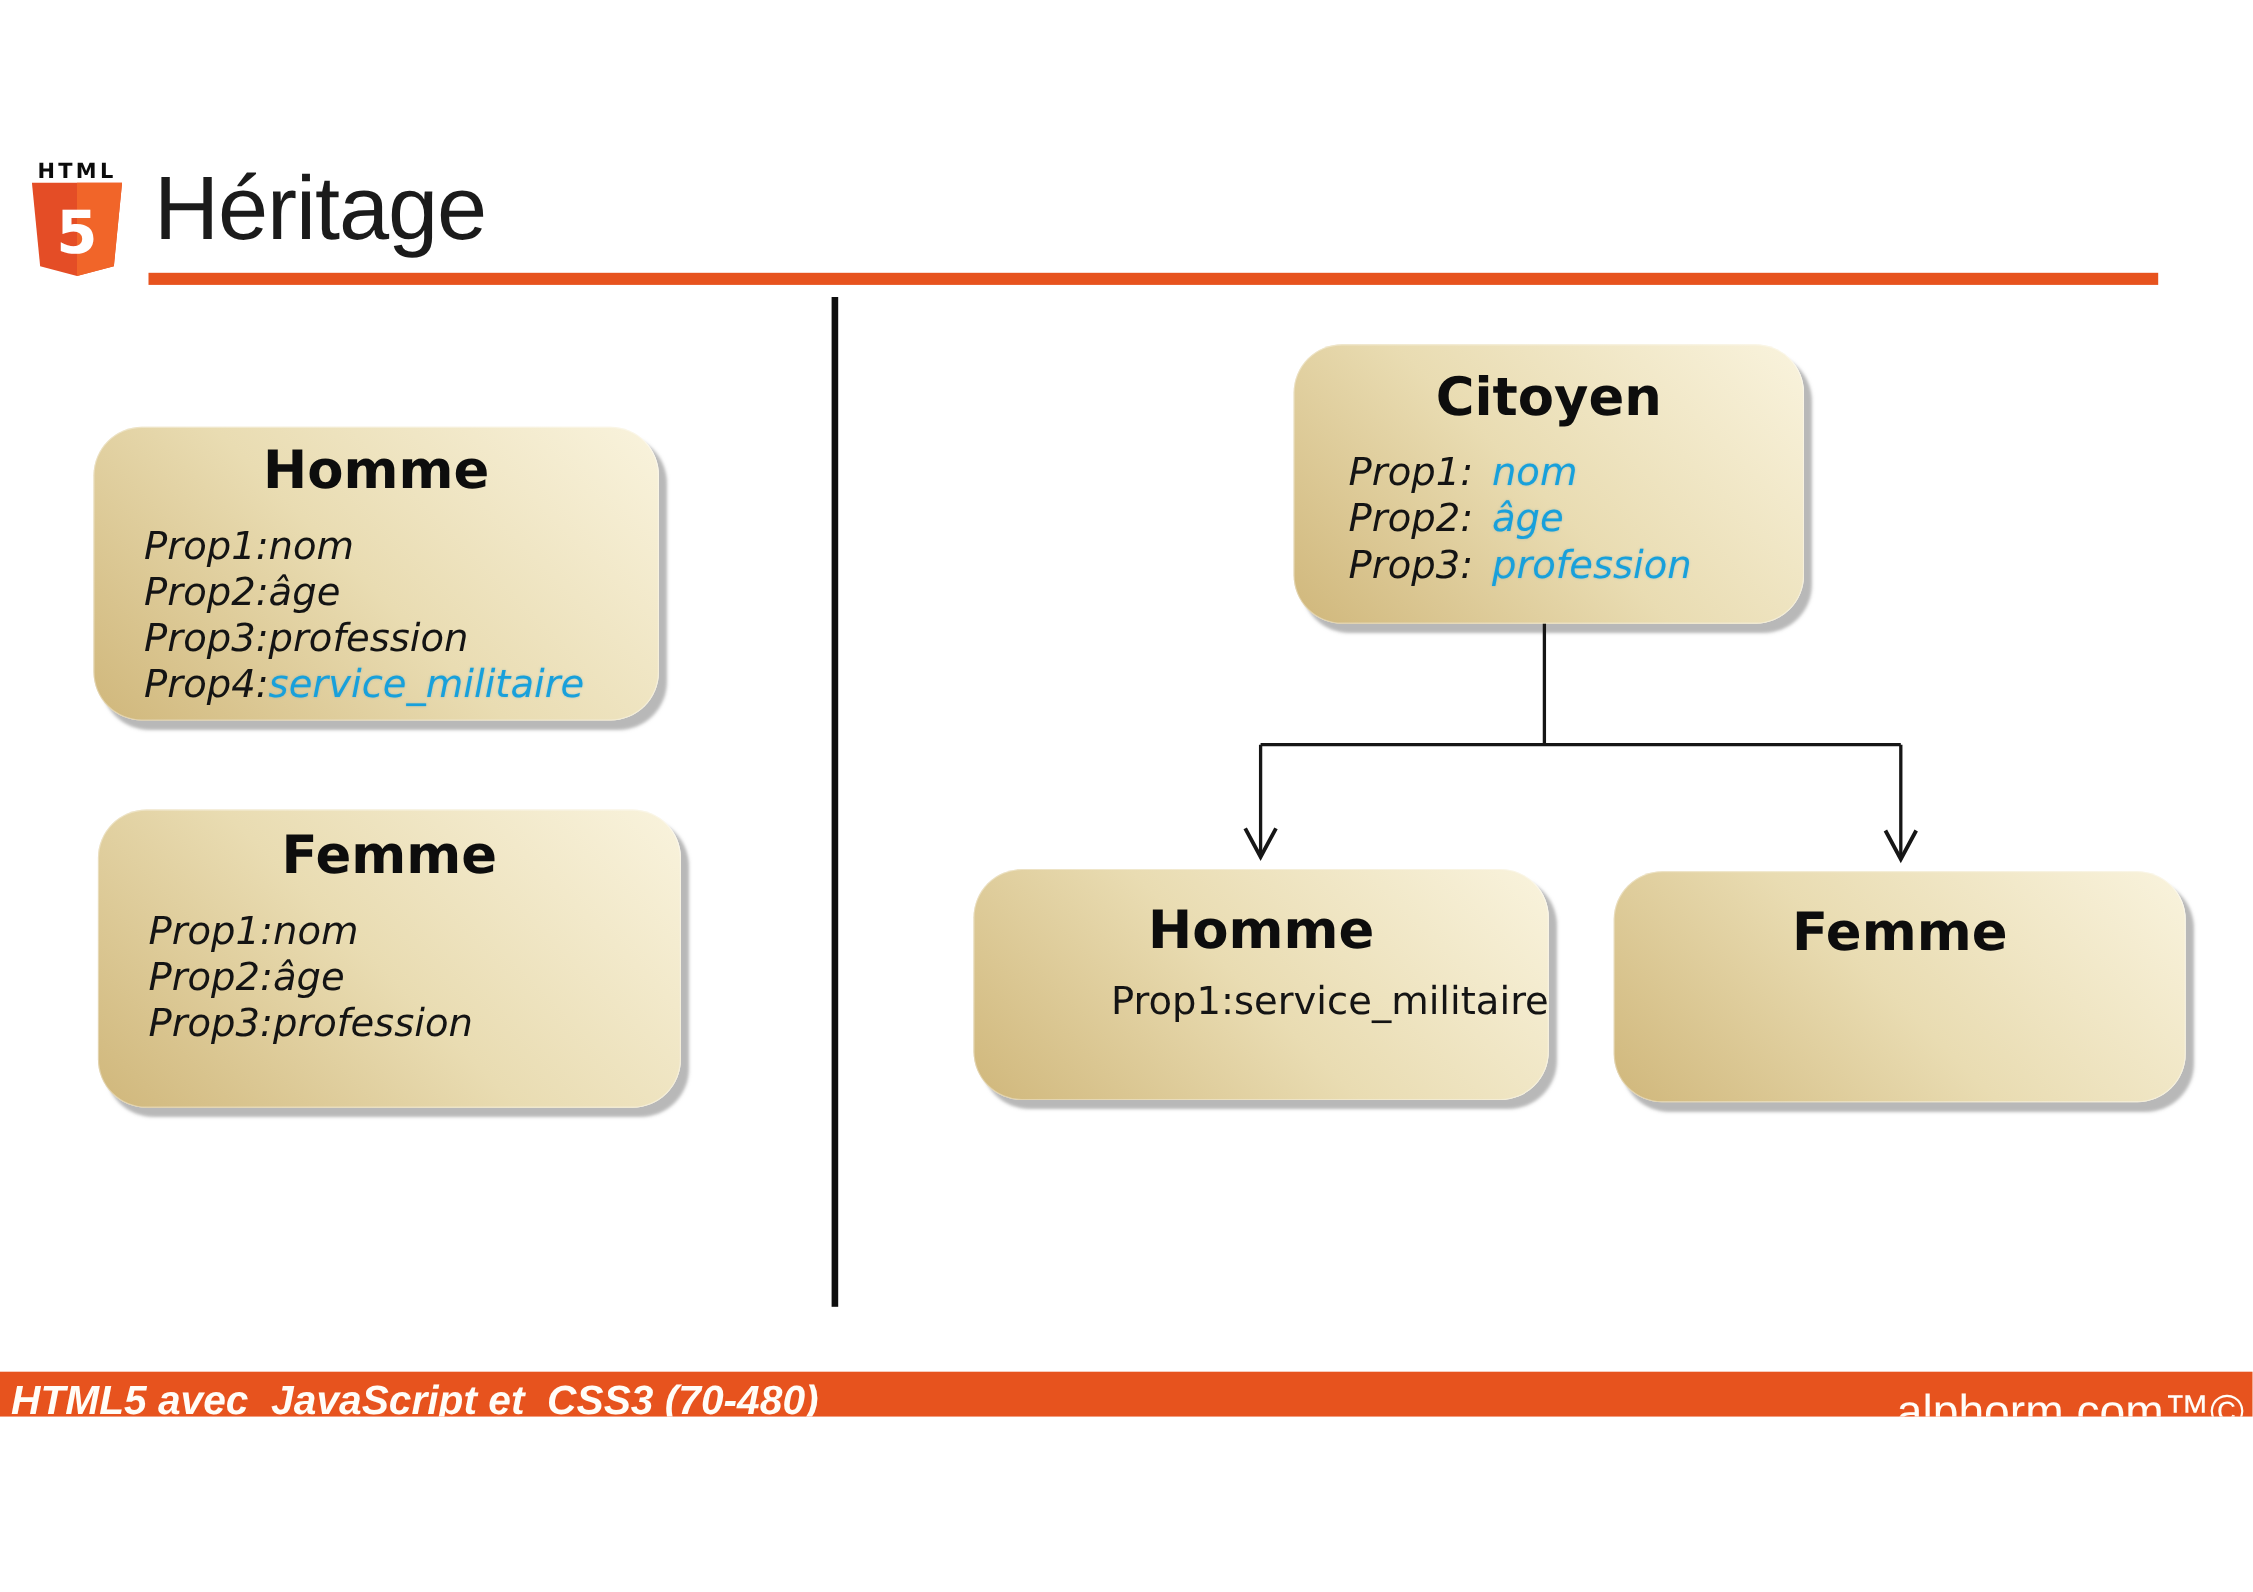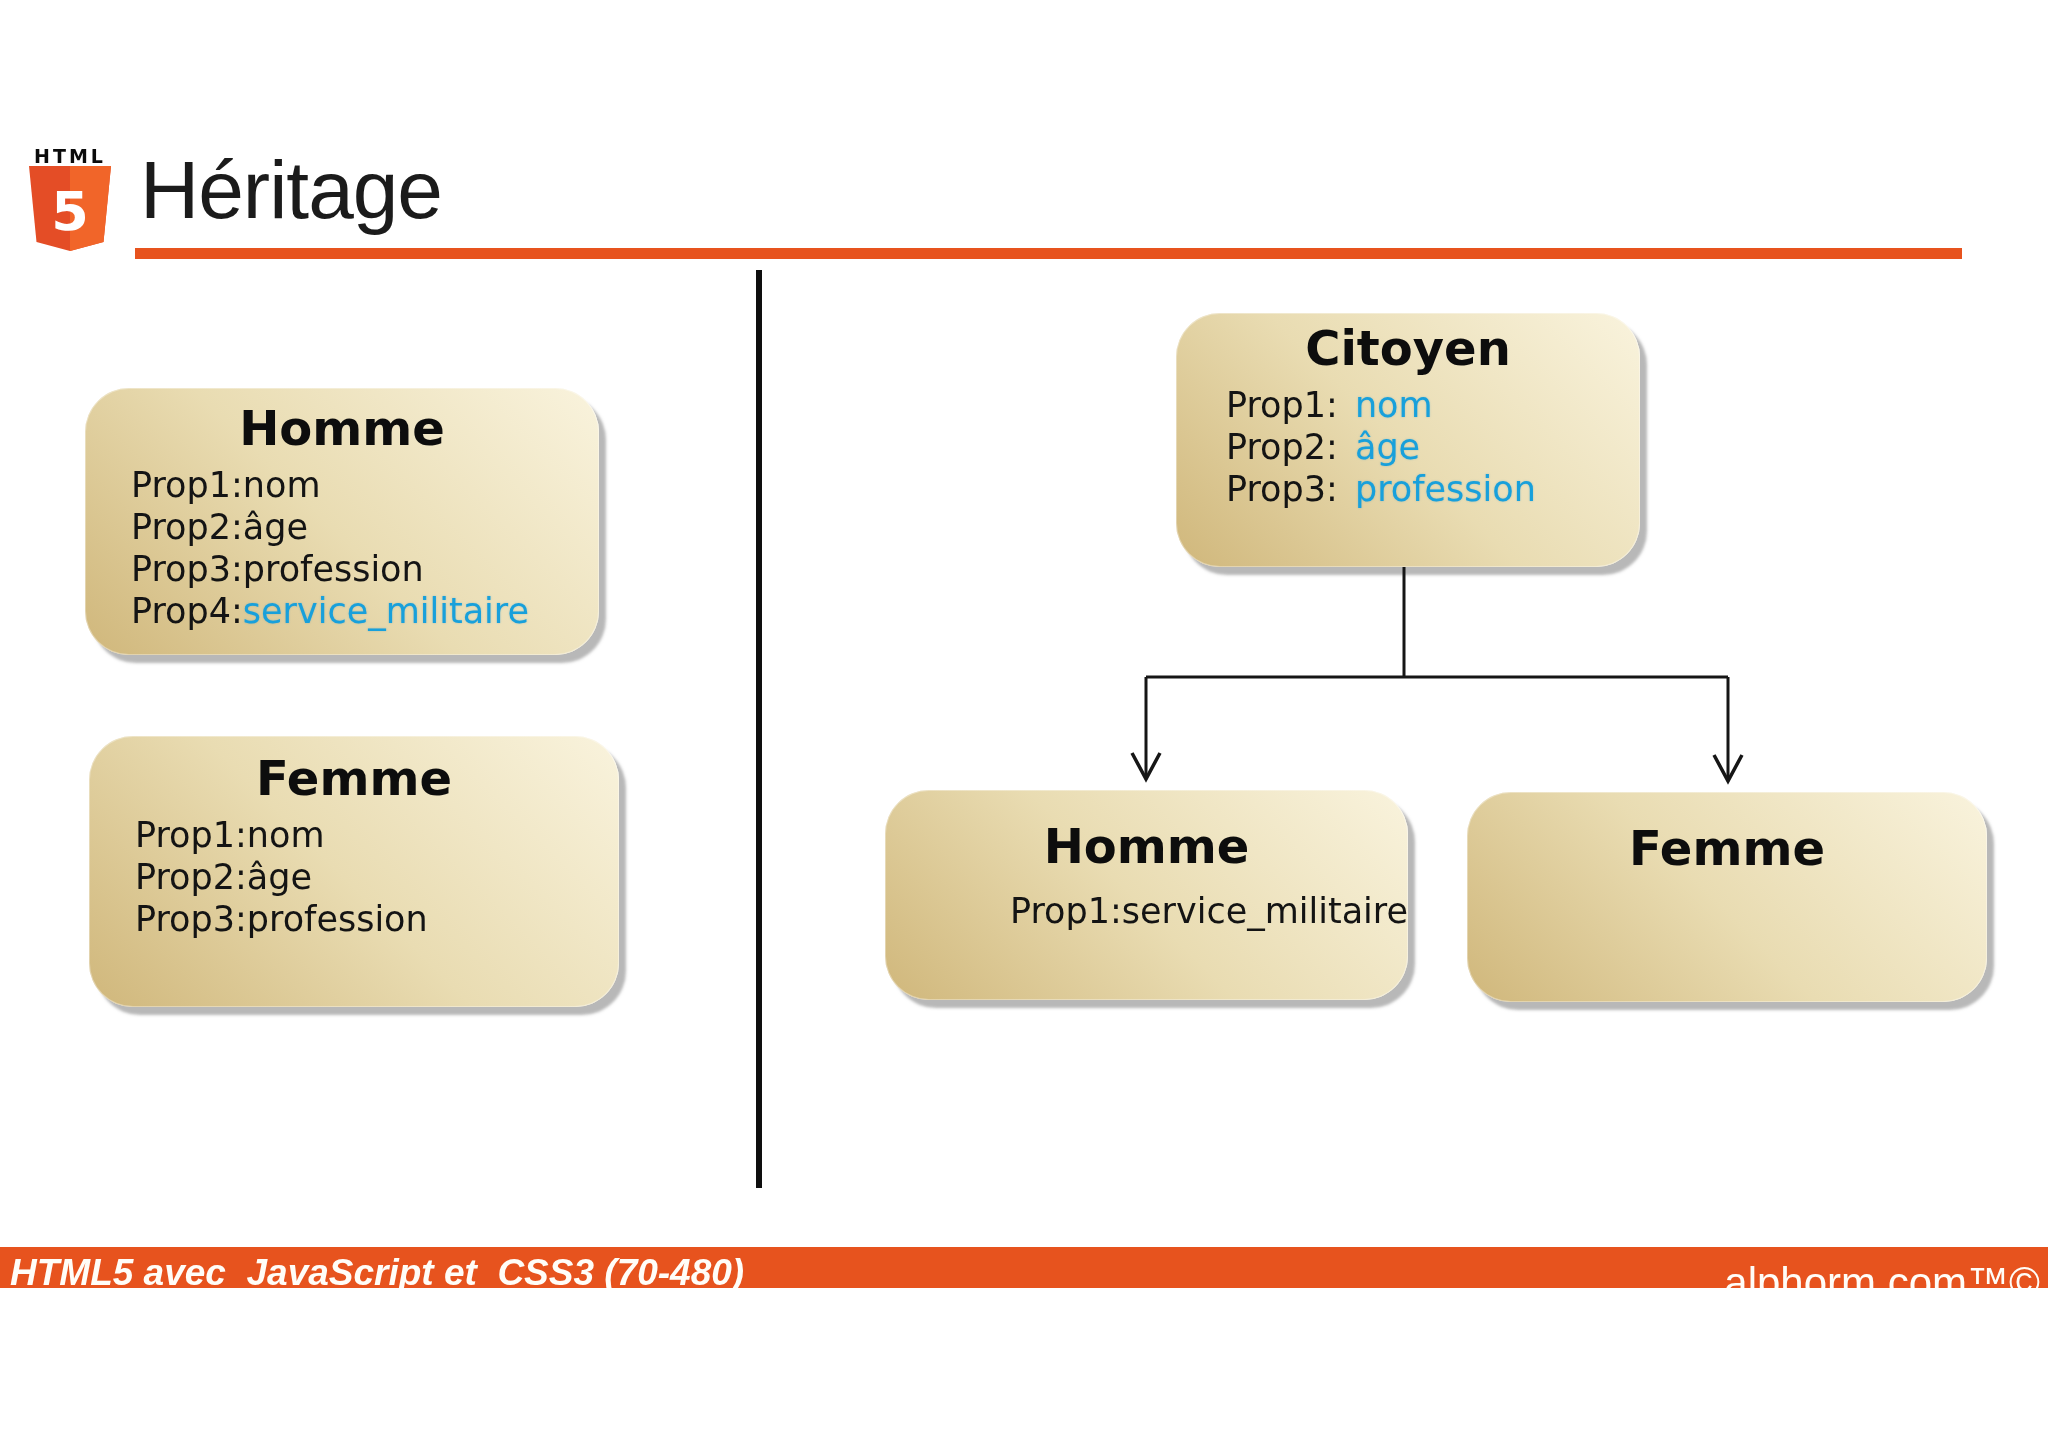--- a/index.html
+++ b/index.html
@@ -53,24 +53,24 @@
     font-family:"DejaVu Sans", sans-serif;
     font-size:35px;line-height:42px;color:#141414;
     white-space:nowrap;
   }
   .val-blue .val{
     color:#18A0DB;
     text-shadow:0 0 2px rgba(30,140,200,.35);
   }
   .box-left-homme{left:85px;top:388px;width:514px;height:267px;padding-top:12px;}
   .box-left-femme{left:89px;top:736px;width:530px;height:271px;padding-top:14px;}
-  .box-citoyen  {left:1176px;top:313px;width:464px;height:254px;padding-top:7px;}
+  .box-citoyen  {left:1176px;top:313px;width:464px;height:254px;padding-top:20px;}
   .box-right-homme{left:885px;top:790px;width:523px;height:210px;padding-top:28px;}
   .box-right-femme{left:1467px;top:792px;width:520px;height:210px;padding-top:28px;}
-  .props-left{margin:8px 0 0 46px;}
+  .props-left{margin:20px 0 0 46px;font-style:italic;}
   .box-citoyen .props-left{margin-left:50px;}
   .box-citoyen .dprop .val{margin-left:6px;}
   .props-center{margin-top:16px;text-align:right;}
   
   .connector{position:absolute;left:0;top:0;pointer-events:none;}
   
   .footer{
     position:absolute;left:0;top:1247px;width:2048px;height:52px;
     background:#E7531E;color:#fffdf8;
     display:flex;align-items:center;justify-content:space-between;

